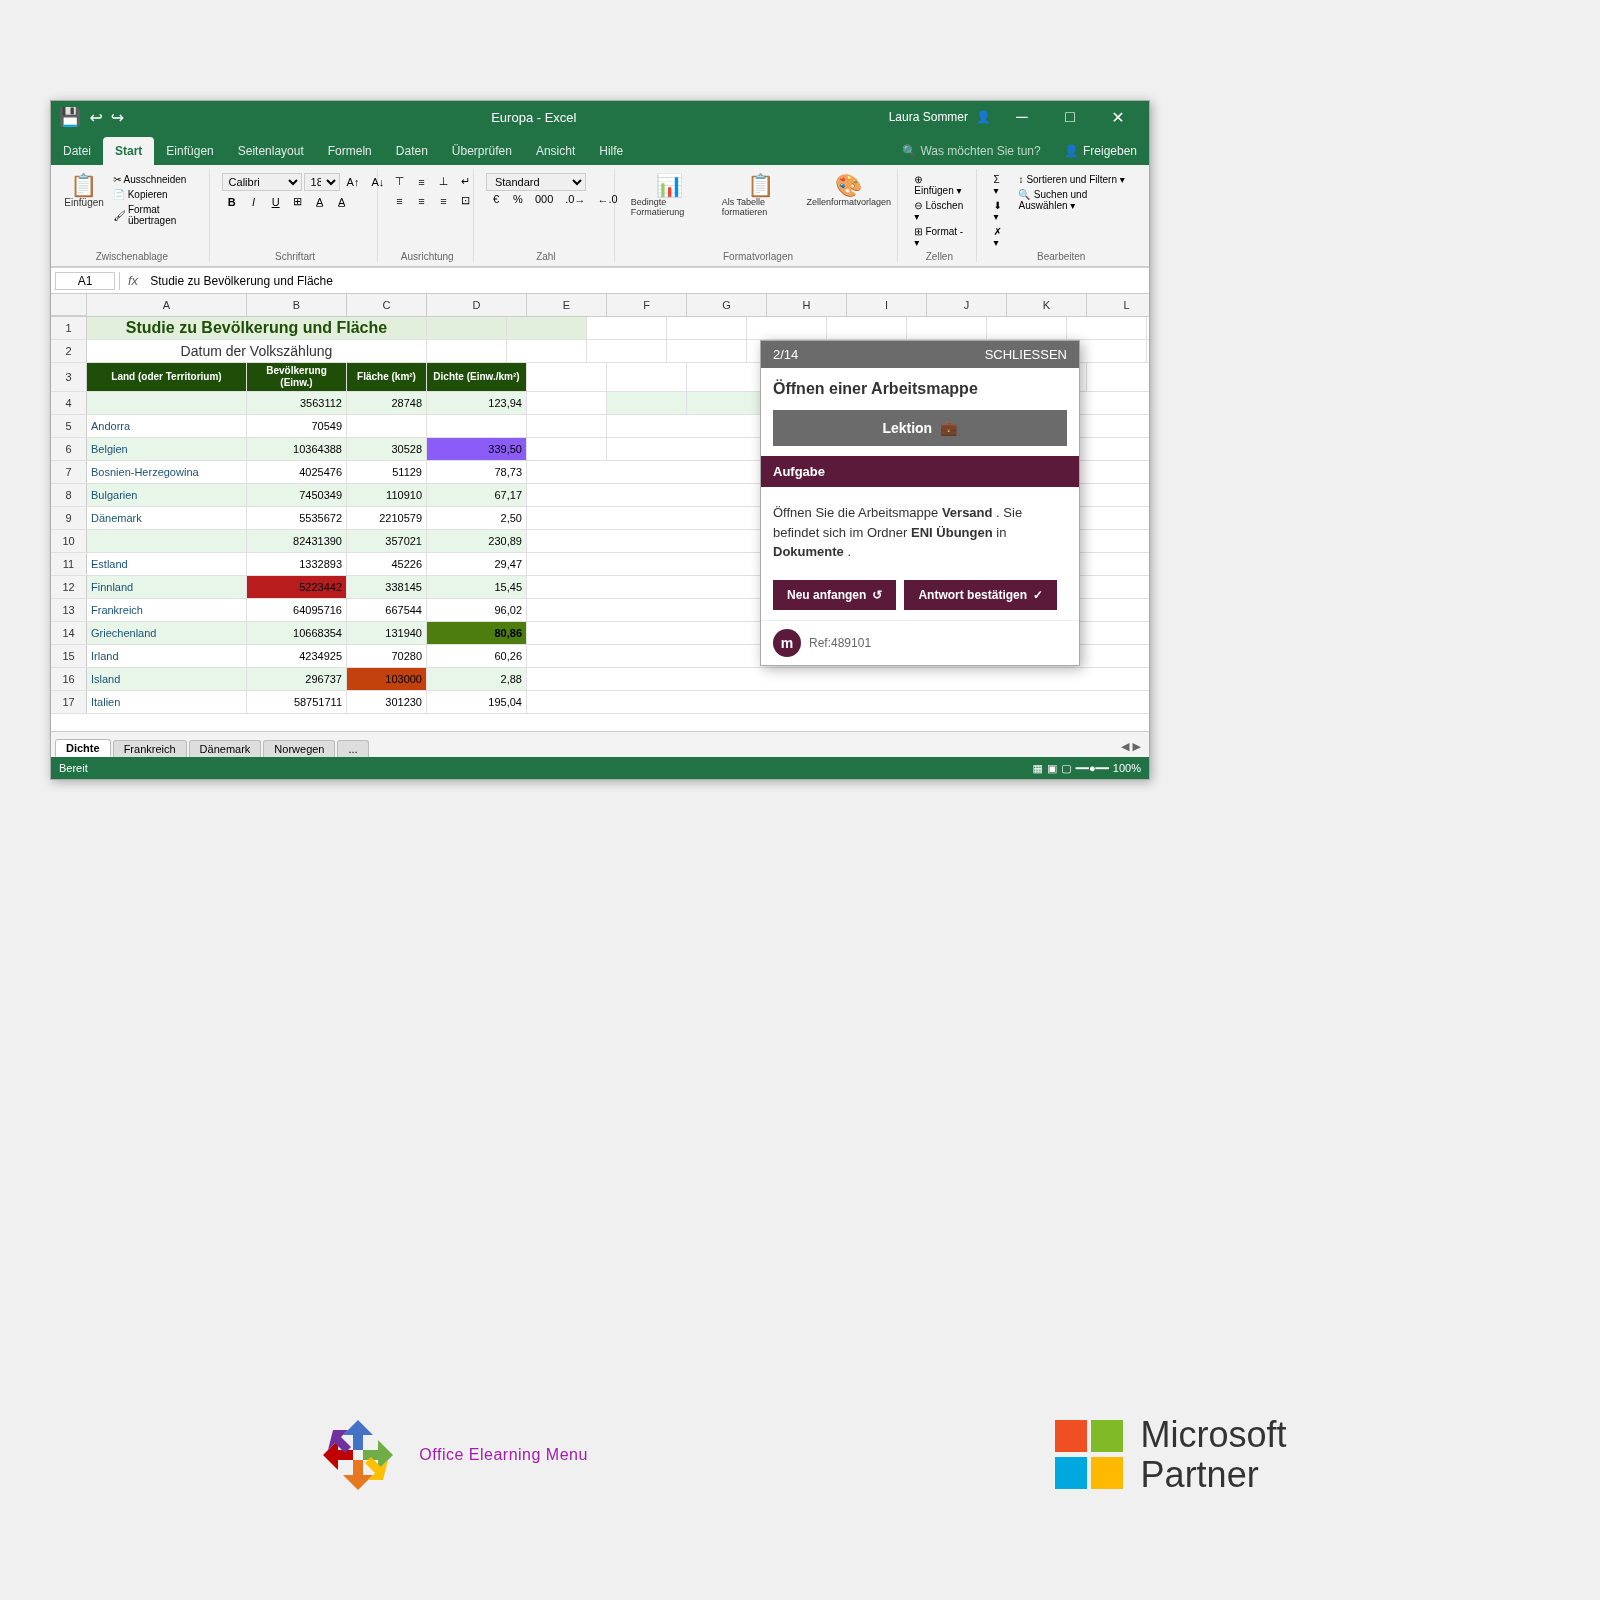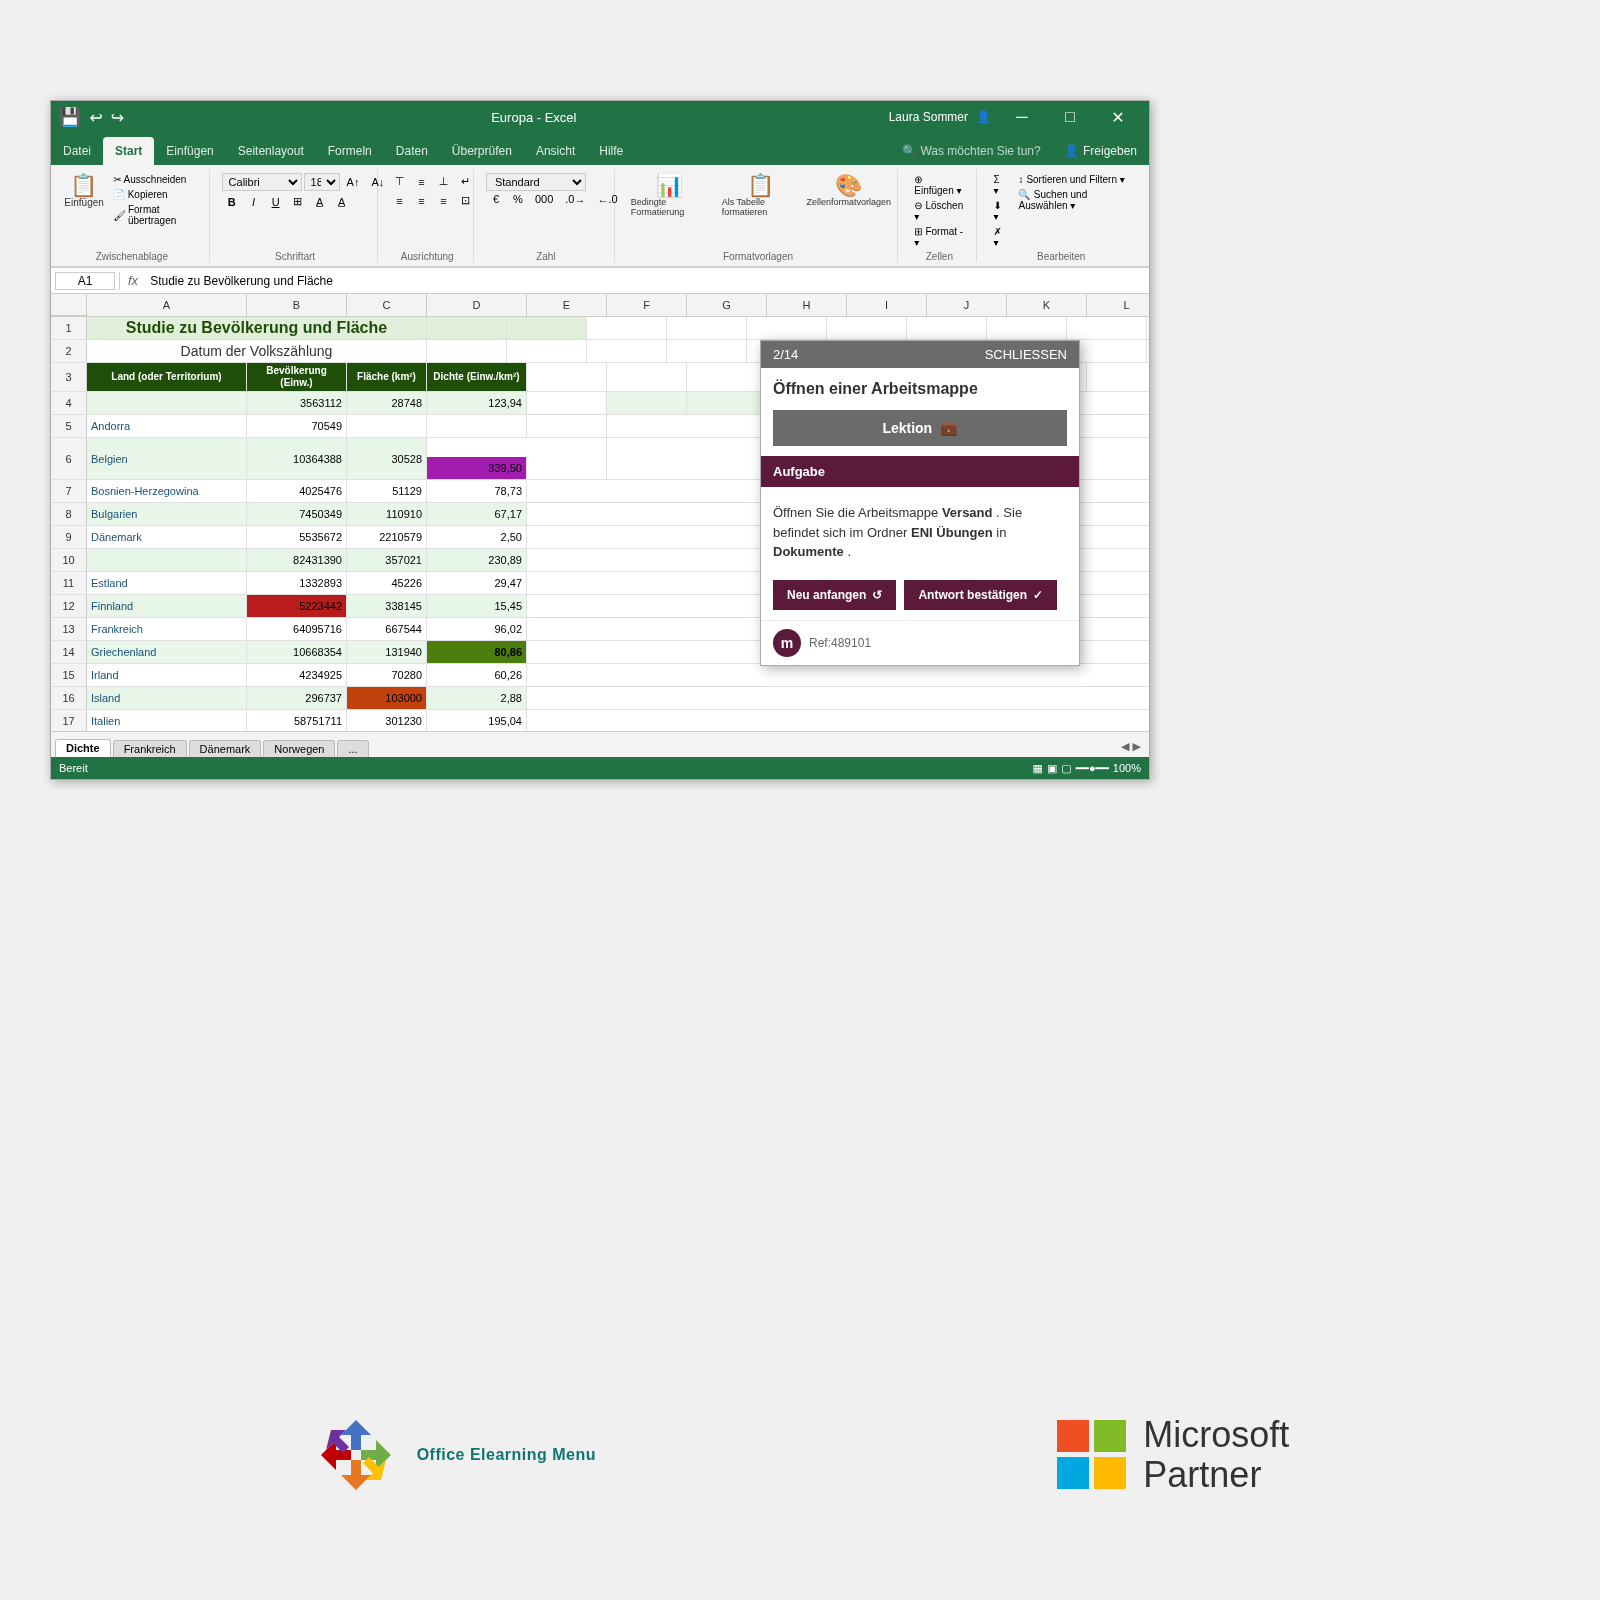--- a/index.html
+++ b/index.html
@@ -151,21 +151,21 @@
       left: 0;
       right: 0;
       display: flex;
       align-items: center;
       justify-content: space-around;
       padding: 40px 80px;
     }
     .oem-logo { display: flex; align-items: center; gap: 16px; }
     .oem-text-block { display: flex; flex-direction: column; }
     .oem-text-main { font-size: 80px; font-weight: 900; color: #e87722; line-height: 1; }
-    .oem-text-sub { font-size: 16px; color: #0f766e; font-weight: 700; letter-spacing: 0.5px; }
+    .oem-text-sub { font-size: 16px; color: #a21caf; font-weight: 400; letter-spacing: 0.5px; }
 
     .ms-partner { display: flex; align-items: center; gap: 16px; }
     .ms-grid { display: grid; grid-template-columns: 1fr 1fr; gap: 3px; width: 70px; height: 70px; }
     .ms-square { width: 32px; height: 32px; }
     .ms-text { font-size: 36px; font-weight: 300; color: #333; line-height: 1.1; }
 
     
     .arrow-svg { width: 90px; height: 90px; }
 
     
@@ -442,21 +442,21 @@
             <div class="cell number" style="width:80px;"></div>
             <div class="cell number" style="width:100px;"></div>
             <div class="cell" style="width:80px;"></div>
           </div>
 
           <div class="sheet-row even-row">
             <div class="row-header">6</div>
             <div class="cell country-name" style="width:160px;background:#e8f5e9;">Belgien</div>
             <div class="cell number" style="width:100px;background:#e8f5e9;">10364388</div>
             <div class="cell number" style="width:80px;background:#e8f5e9;">30528</div>
-            <div class="cell number" style="width:100px;background:#a21caf;margin-top:19px;">339,50</div>
+            <div class="cell number" style="width:100px;background:#8b5cf6;">339,50</div>
             <div class="cell" style="width:80px;background:white;"></div>
           </div>
 
           <div class="sheet-row odd-row">
             <div class="row-header">7</div>
             <div class="cell country-name" style="width:160px;">Bosnien-Herzegowina</div>
             <div class="cell number" style="width:100px;">4025476</div>
             <div class="cell number" style="width:80px;">51129</div>
             <div class="cell number" style="width:100px;">78,73</div>
           </div>

